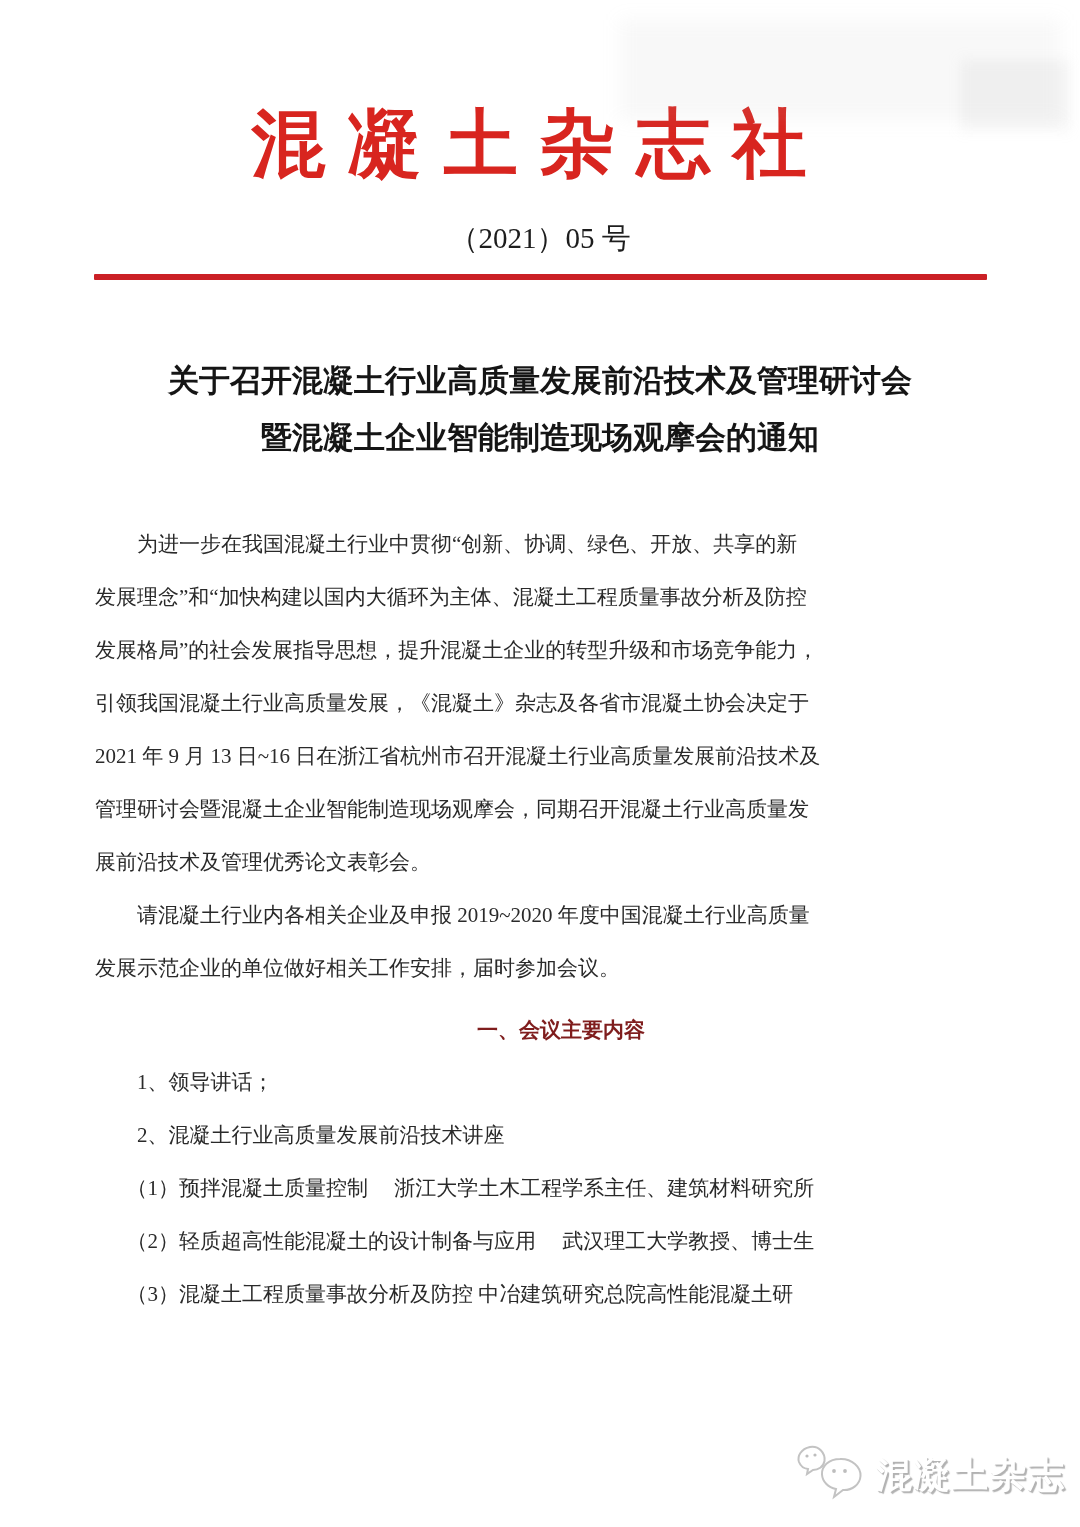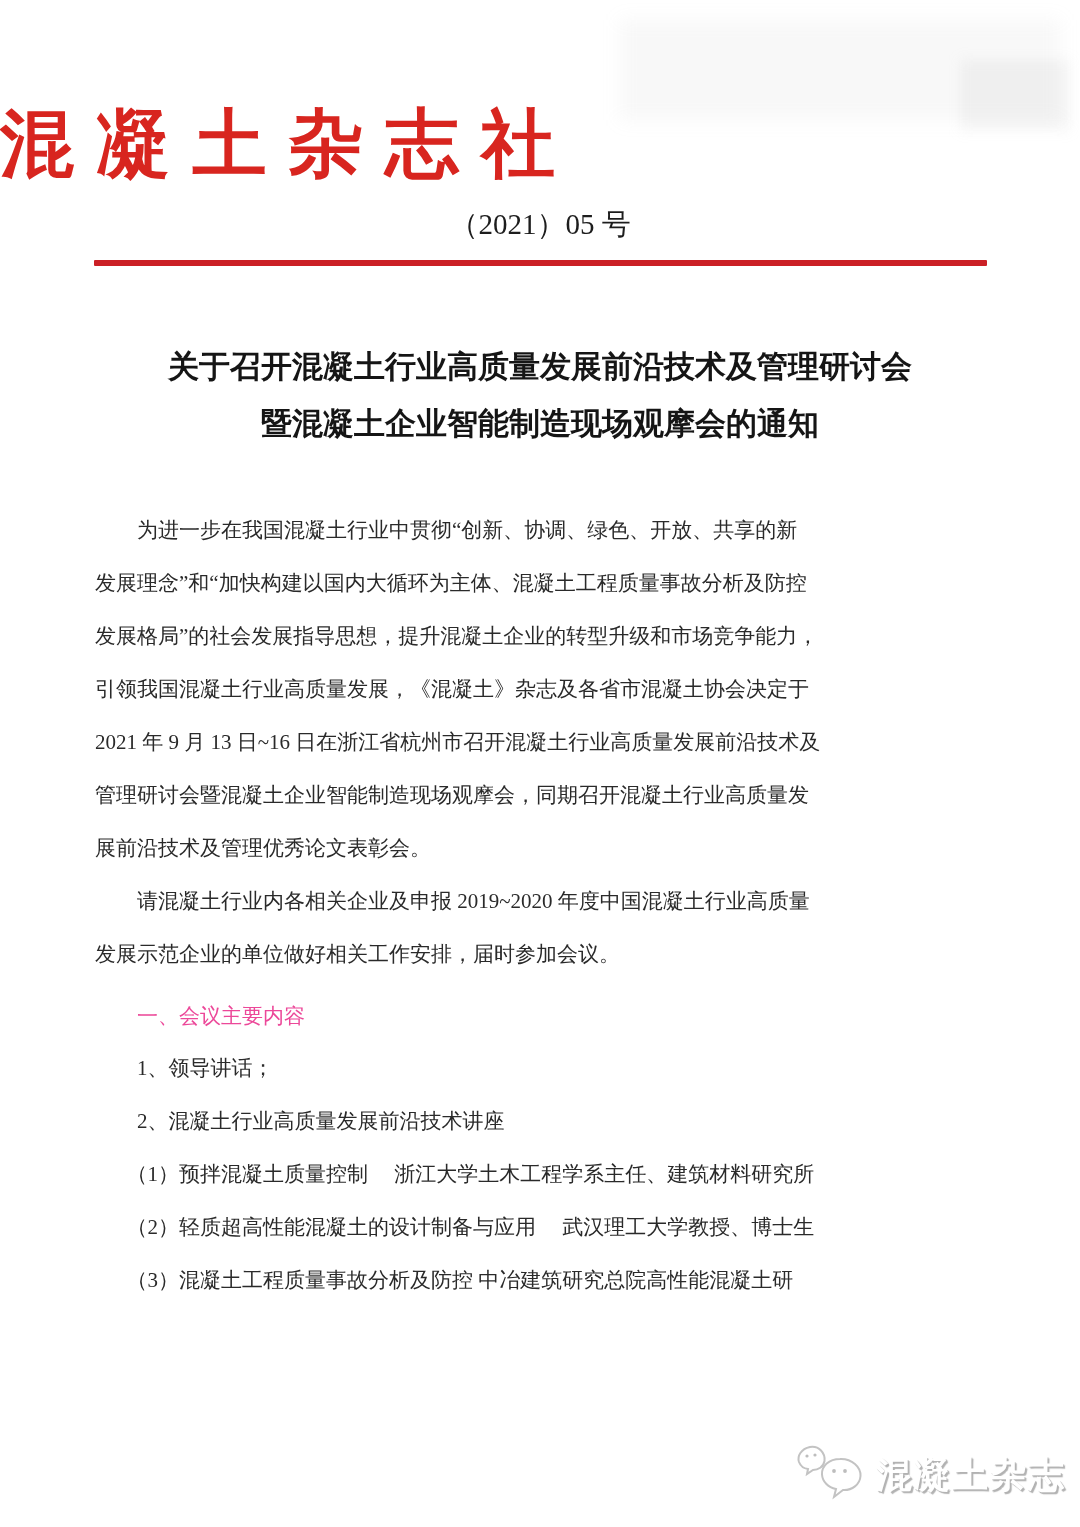--- a/index.html
+++ b/index.html
@@ -23,29 +23,30 @@
   }
   .artifact-2 {
     left: 960px; top: 60px; width: 110px; height: 70px;
     background: rgba(180,180,180,0.12);
     filter: blur(7px);
   }
 
   
   .letterhead {
     margin-top: 102px;
+    text-align: center;
     font-size: 74px;
     font-weight: bold;
     line-height: 1.15;
     letter-spacing: 0.30em;
     color: #d8251f;
     font-family: "Liberation Serif", "DejaVu Serif", serif;
   }
   .doc-number {
-    margin-top: 18px;
+    margin-top: 32px;
     text-align: center;
     font-size: 29px;
     line-height: 1.35;
     color: #1d1d1d;
   }
   .red-rule {
     margin: 16px auto 0 auto;
     width: 893px;
     height: 6px;
     background: #cb2026;
@@ -70,22 +71,23 @@
     font-size: 21px;
     line-height: 53px;
     color: #2a2a2a;
   }
   .line { white-space: nowrap; }
   .indent-2 { text-indent: 2em; }
   .indent-1 { text-indent: 1.5em; }
   .section-heading {
     margin-top: 8px;
     font-family: "Liberation Sans", "DejaVu Sans", sans-serif;
-    font-weight: normal;
-    color: #ec4899;
+    font-weight: bold;
+    color: #7f1d1d;
+    text-align: center;
   }
 
   
   .watermark {
     position: absolute;
     right: 14px;
     top: 1443px;
     display: flex;
     align-items: center;
     gap: 6px;

